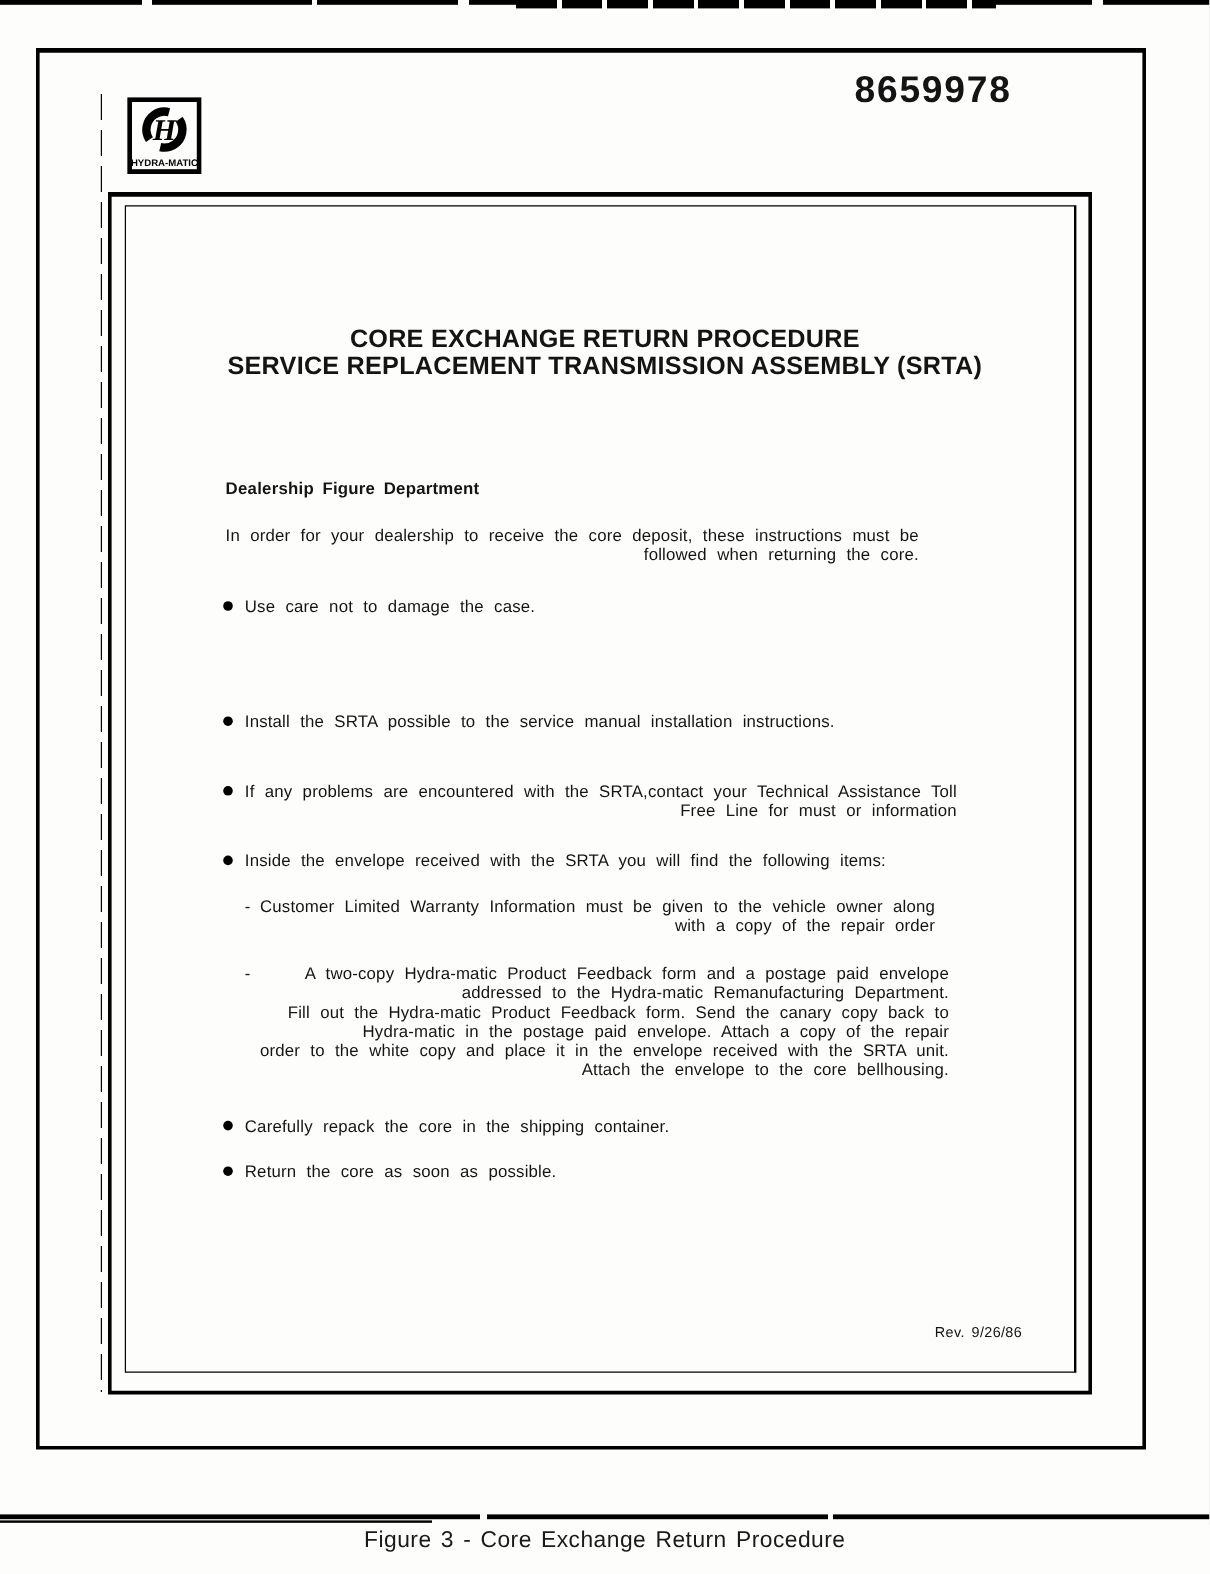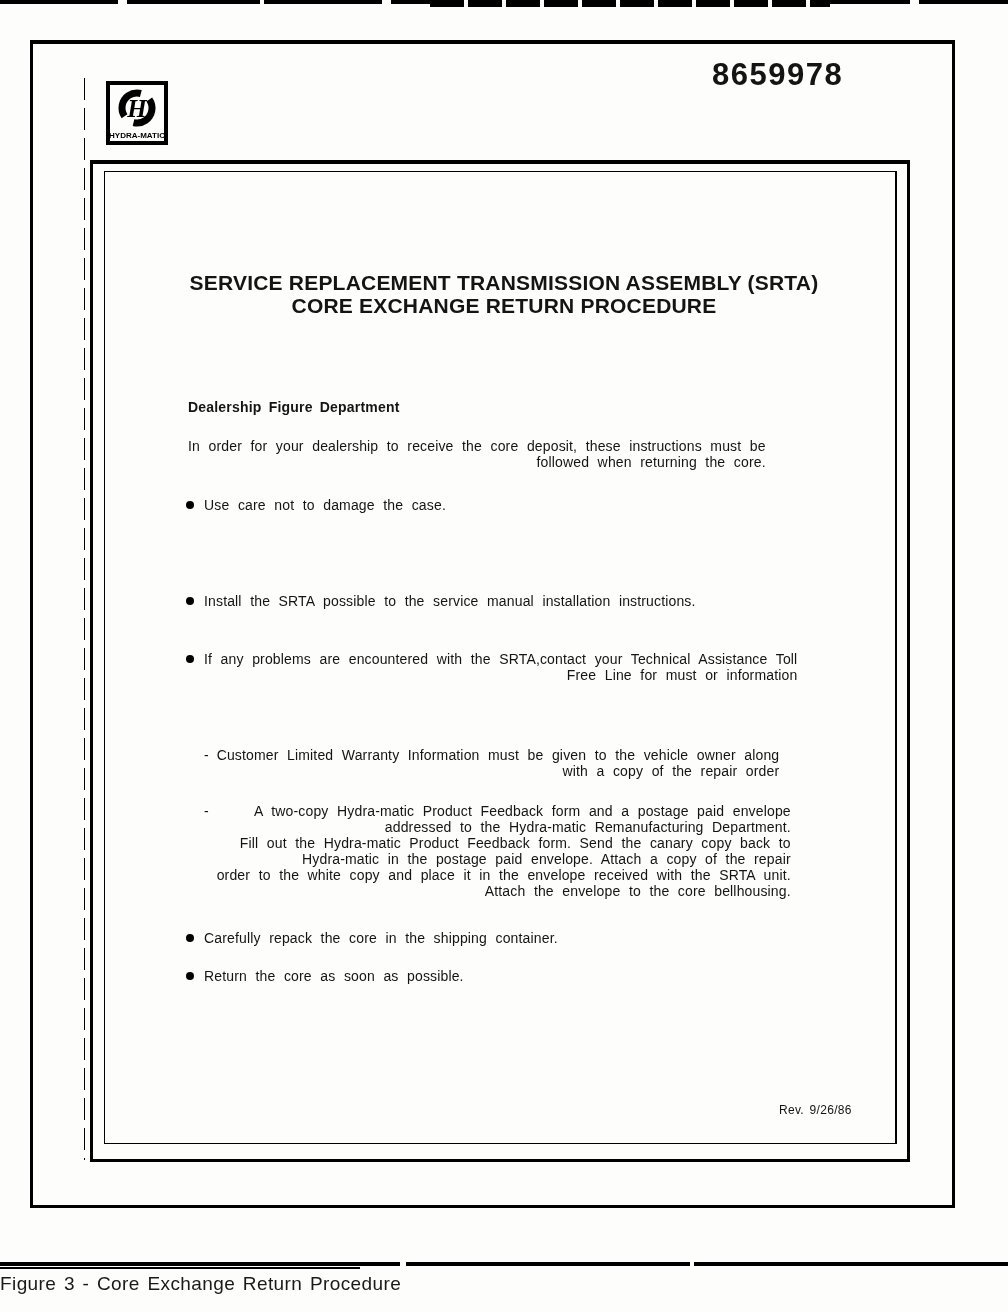--- a/index.html
+++ b/index.html
@@ -75,21 +75,21 @@
   }
   .figure-divider{
     position:absolute;left:0;top:1262px;width:1008px;height:4px;
     background:repeating-linear-gradient(to right,#000 0 400px,#fdfdfc 400px 406px,#000 406px 690px,#fdfdfc 690px 694px);
   }
   .figure-divider2{
     position:absolute;left:0;top:1267px;width:360px;height:2px;background:#000;
   }
   .caption{
     position:absolute;left:0;top:1273px;width:1008px;
-    font-size:19px;letter-spacing:0.4px;word-spacing:2px;
+    text-align:center;font-size:19px;letter-spacing:0.4px;word-spacing:2px;
     color:#1a1a1a;
   }
 </style>
 </head>
 <body>
 
 <div class="page">
 
   <div class="top-marks"></div>
   <div class="top-marks2"></div>
@@ -108,22 +108,22 @@
       <text x="31" y="57" text-anchor="middle" font-family="Liberation Sans, sans-serif" font-weight="bold" font-size="8" fill="#000">HYDRA-MATIC</text>
     </svg>
   </div>
 
   <div class="left-rule-thin"></div>
 
   <div class="frame-outer"></div>
   <div class="frame-inner"></div>
 
   <div class="title">
+    <div>CORE EXCHANGE RETURN PROCEDURE</div>
     <div>SERVICE REPLACEMENT TRANSMISSION ASSEMBLY (SRTA)</div>
-    <div>CORE EXCHANGE RETURN PROCEDURE</div>
   </div>
 
   <div class="heading">Dealership Figure Department</div>
 
   <div class="bodytext intro">In order for your dealership to receive the core deposit, these instructions must be
 followed when returning the core.</div>
 
   <div class="bullet" style="top:497px">
     <span class="dot"></span>
     <span class="bodytext">Use care not to damage the case.</span>
@@ -134,20 +134,24 @@
     <span class="dot"></span>
     <span class="bodytext">Install the SRTA possible to the service manual installation instructions.</span>
   </div>
 
   <div class="bullet" style="top:651px">
     <span class="dot"></span>
     <span class="bodytext">If any problems are encountered with the SRTA,contact your Technical Assistance Toll
 Free Line for must or information</span>
   </div>
 
+  <div class="bullet" style="top:709px">
+    <span class="dot"></span>
+    <span class="bodytext">Inside the envelope received with the SRTA you will find the following items:</span>
+  </div>
 
   <div class="sub" style="top:747px">
     <span class="dash">-</span>
     <span class="bodytext">Customer Limited Warranty Information must be given to the vehicle owner along
 with a copy of the repair order</span>
   </div>
 
   <div class="sub" style="top:803px">
     <span class="dash">-</span>
     <span class="bodytext">A two-copy Hydra-matic Product Feedback form and a postage paid envelope

